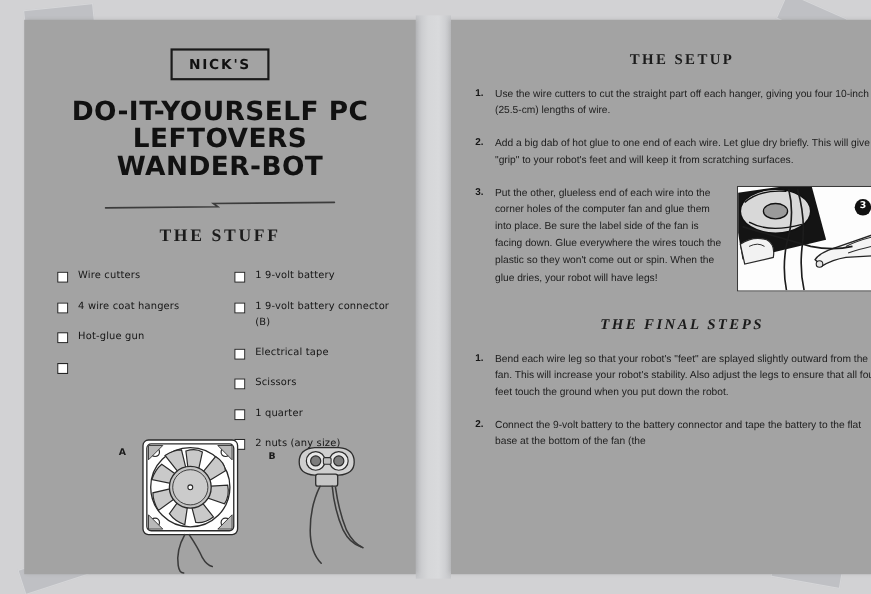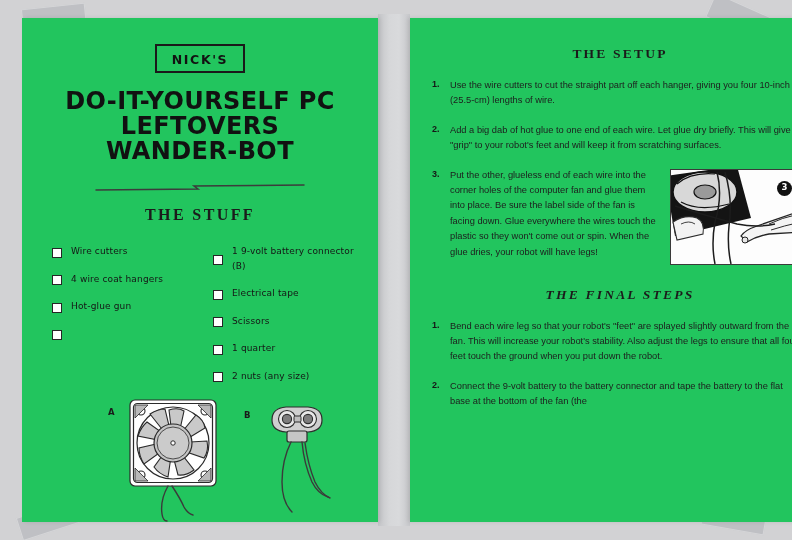--- a/index.html
+++ b/index.html
@@ -13,21 +13,21 @@
 
   
   .tape{position:absolute;background:rgba(150,152,158,0.30);
         border:1px solid rgba(255,255,255,0.35);}
   .tape.tl{left:22px;top:6px;width:62px;height:22px;transform:rotate(-6deg);}
   .tape.tr{left:708px;top:4px;width:58px;height:24px;transform:rotate(24deg);}
   .tape.bl{left:18px;top:508px;width:60px;height:22px;transform:rotate(-18deg);}
   .tape.br{left:702px;top:506px;width:62px;height:22px;transform:rotate(10deg);}
 
   
-  .page{position:absolute;background:#22c55e;top:18px;height:504px;overflow:hidden;}
+  .page{position:absolute;background:#a3a3a3;top:18px;height:504px;overflow:hidden;}
   .page.left{left:22px;width:356px;box-shadow:2px 0 4px rgba(0,0,0,.10);}
   .page.right{left:410px;width:420px;box-shadow:-2px 0 4px rgba(0,0,0,.10);}
   .gutter{position:absolute;left:378px;top:14px;width:32px;height:512px;
           background:linear-gradient(90deg,#c3c4c7 0%,#d6d7d9 35%,#d9dadc 65%,#c6c7ca 100%);}
 
   
   .nick-box{margin:26px auto 0;width:86px;border:2px solid #1a1a1a;
             text-align:center;padding:4px 0 3px;}
   .nick-box span{font-family:"DejaVu Sans", sans-serif;font-weight:700;
             font-size:12.5px;letter-spacing:1.6px;color:#121212;}
@@ -35,21 +35,21 @@
             font-family:"DejaVu Sans", sans-serif;font-weight:700;
             font-size:24px;line-height:25px;letter-spacing:.4px;color:#111;}
   .big-title .l2{display:block;}
   .rule-wrap{margin:16px auto 0;width:212px;height:12px;}
   .sec-head{margin:14px 0 0;text-align:center;
             font-family:"Liberation Serif", serif;font-weight:700;
             font-size:16px;letter-spacing:2.4px;color:#1b1b1b;}
 
   .stuff-cols{display:flex;margin:20px 0 0 0;padding:0 22px 0 30px;gap:18px;}
   .stuff-col{flex:1;}
-  .chk-item{display:flex;align-items:center;margin-bottom:13px;}
+  .chk-item{display:flex;align-items:flex-start;margin-bottom:13px;}
   .chk-box{flex:0 0 auto;width:8px;height:8px;border:1.4px solid #262626;
            margin:3px 9px 0 0;background:#fff;}
   .chk-txt{font-family:"DejaVu Sans", sans-serif;font-size:9px;line-height:14.5px;
            color:#151515;letter-spacing:.15px;}
 
   .figs{position:absolute;left:0;top:368px;width:100%;height:135px;}
   .fig-label{position:absolute;font-family:"DejaVu Sans", sans-serif;
              font-weight:700;font-size:8.5px;color:#1a1a1a;}
   .fig-a-label{left:86px;top:21px;}
   .fig-b-label{left:222px;top:24px;}
@@ -118,20 +118,24 @@
           <span class="chk-box"></span>
           <span class="chk-txt">Hot-glue gun</span>
         </div>
         <div class="chk-item">
           <span class="chk-box"></span>
         </div>
       </div>
       <div class="stuff-col">
         <div class="chk-item">
           <span class="chk-box"></span>
+          <span class="chk-txt">1 9-volt battery</span>
+        </div>
+        <div class="chk-item">
+          <span class="chk-box"></span>
           <span class="chk-txt">1 9-volt battery connector (B)</span>
         </div>
         <div class="chk-item">
           <span class="chk-box"></span>
           <span class="chk-txt">Electrical tape</span>
         </div>
         <div class="chk-item">
           <span class="chk-box"></span>
           <span class="chk-txt">Scissors</span>
         </div>

